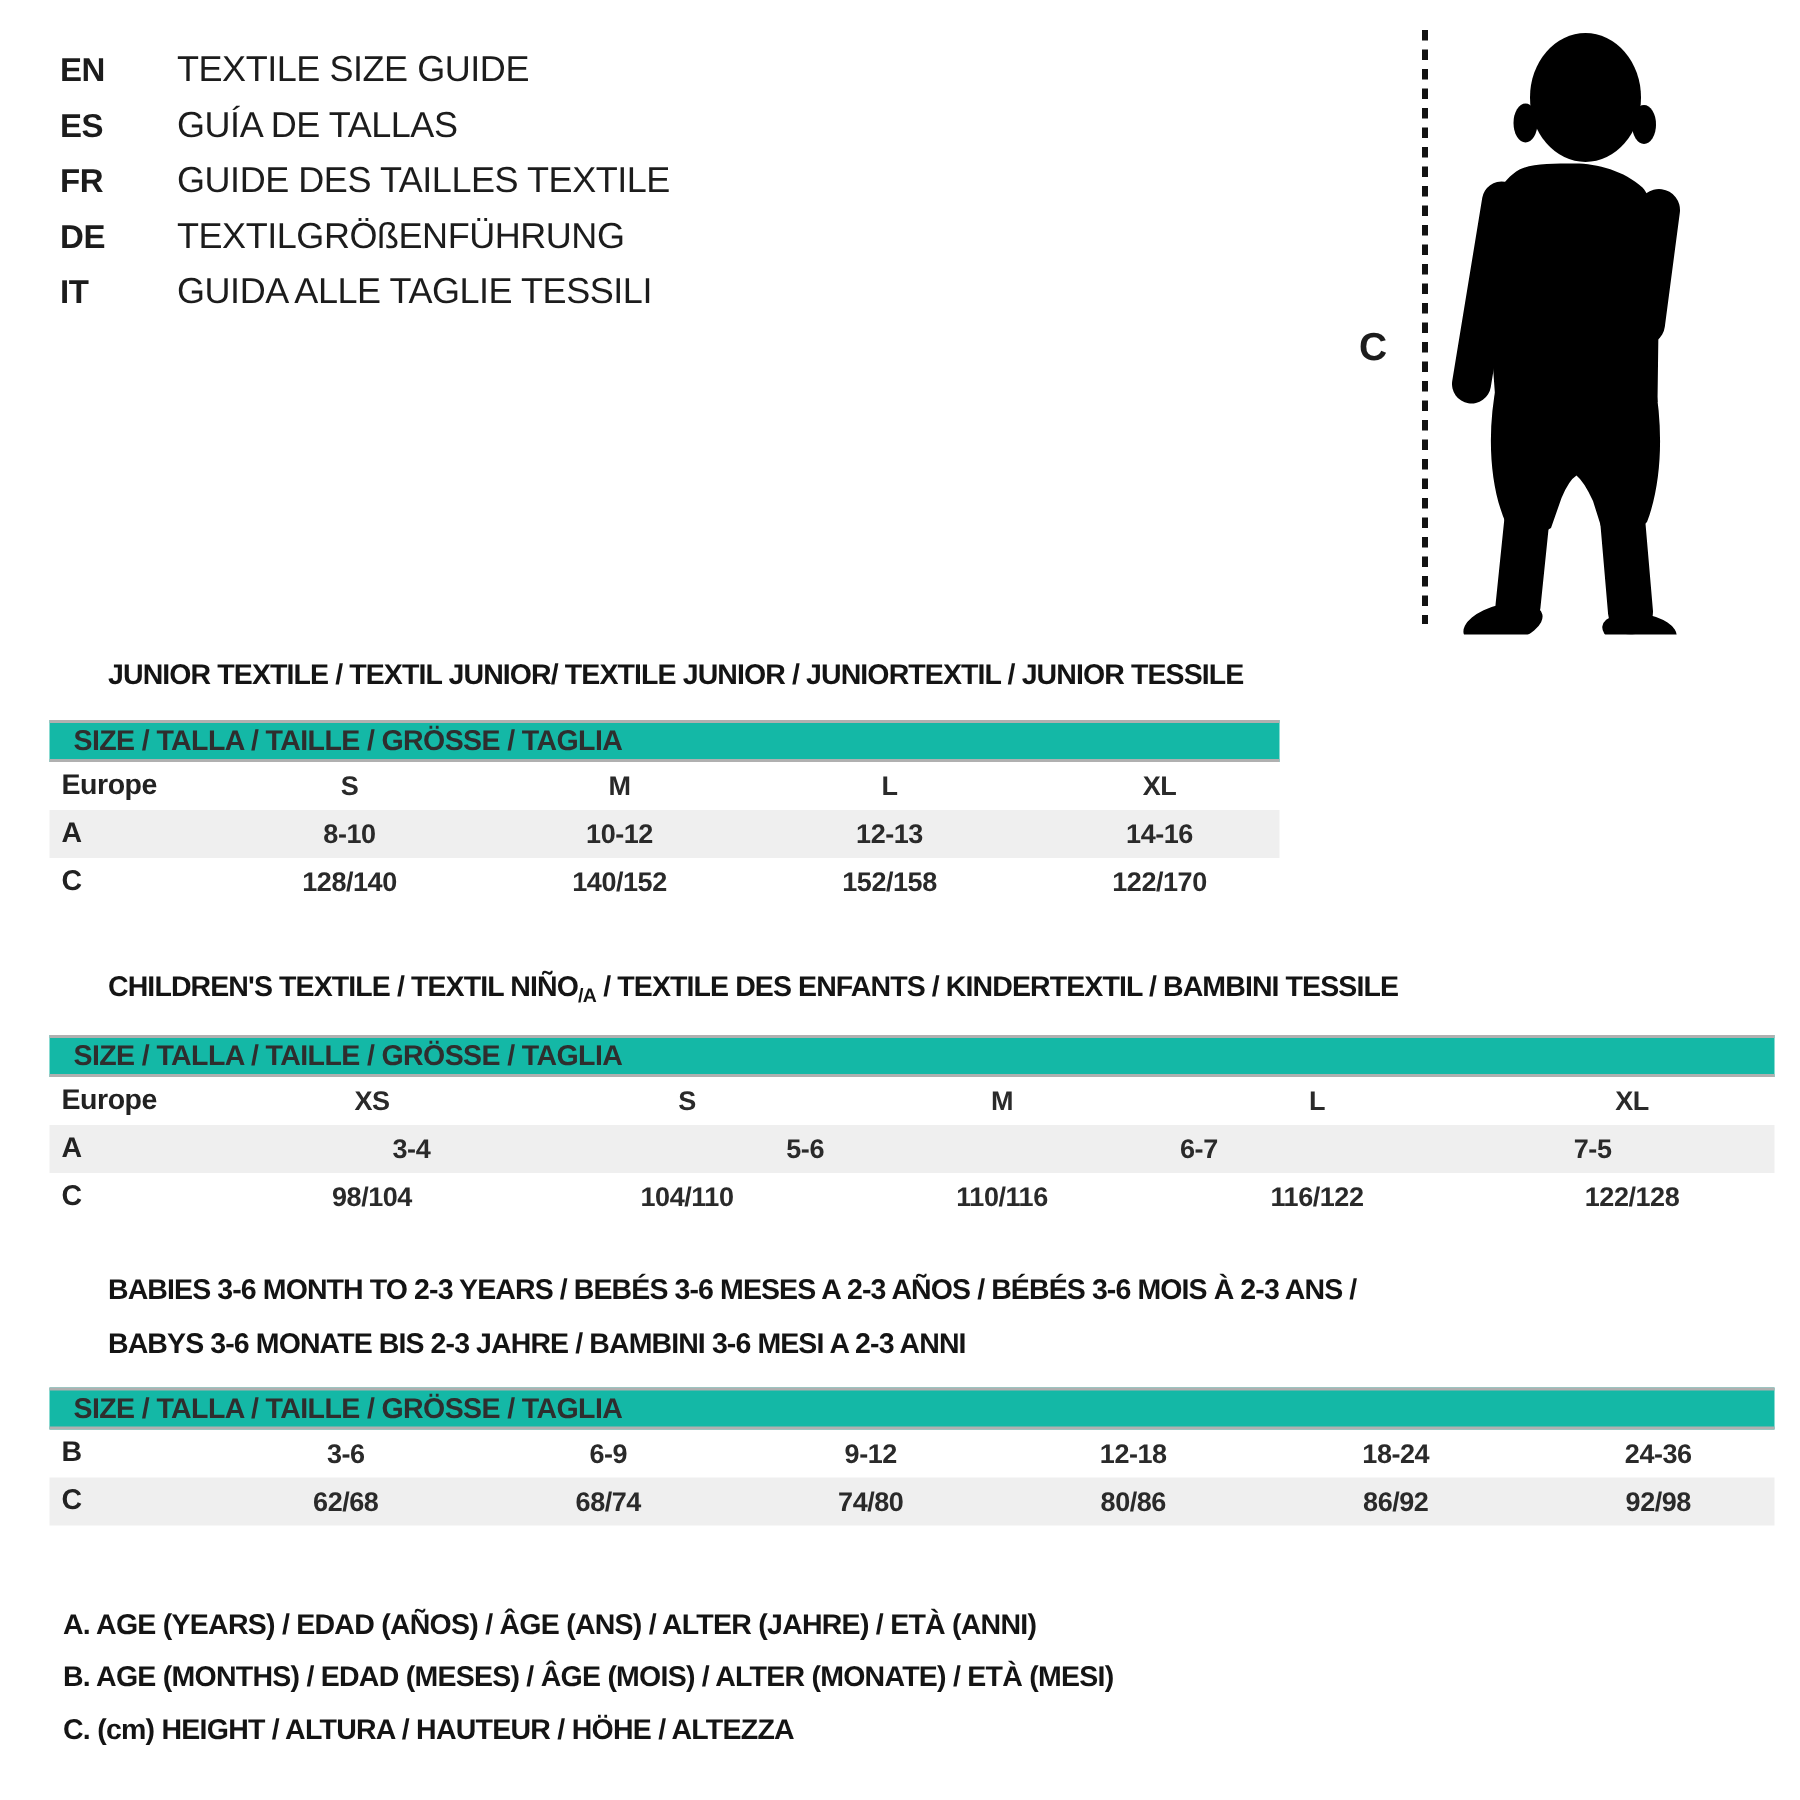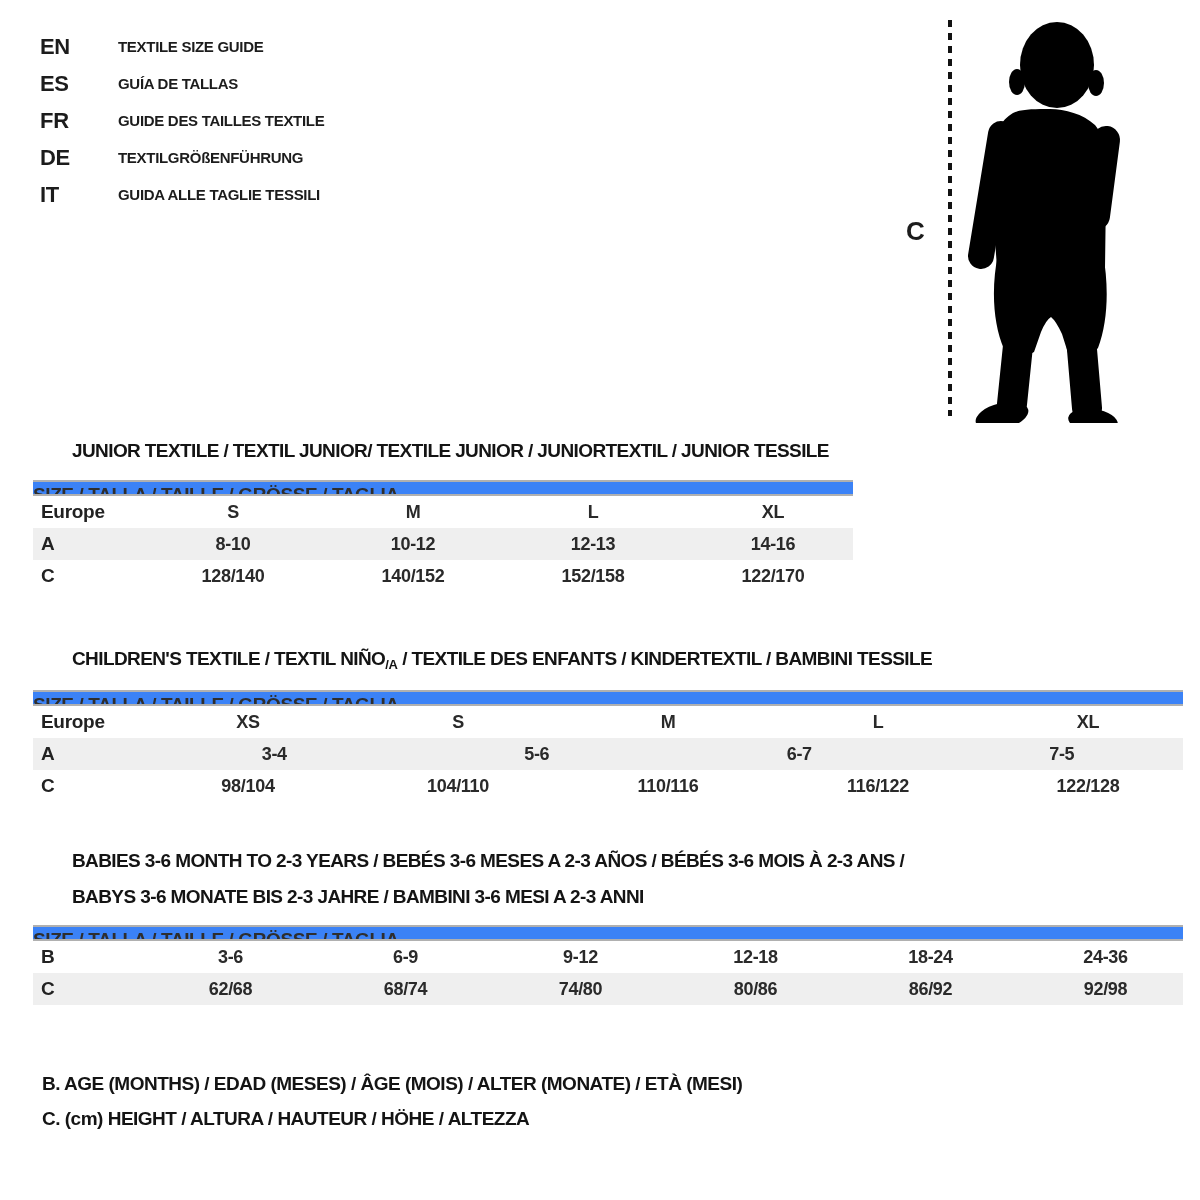--- a/index.html
+++ b/index.html
@@ -6,35 +6,35 @@
   body{
     width:1200px;height:1200px;position:relative;background:#ffffff;
     font-family:"Liberation Sans", sans-serif;color:#1c1c1c;overflow:hidden;
   }
   .abs{position:absolute;}
 
   
   .lang-list{left:40px;top:28px;}
   .lang-row{display:flex;height:37px;line-height:37px;}
   .lang-code{width:78px;font-weight:700;font-size:22px;letter-spacing:-0.3px;}
-  .lang-title{font-weight:700;font-size:15px;letter-spacing:-0.3px;white-space:nowrap;}
+  .lang-title{font-weight:400;font-size:24px;letter-spacing:-0.3px;white-space:nowrap;}
 
   
   .c-label{left:906px;top:216px;font-size:26px;font-weight:700;}
   .dash-line{left:946px;top:18px;}
   .toddler{left:965px;top:18px;}
 
   
   .section-title{left:42px;font-weight:700;font-size:19px;letter-spacing:-0.6px;line-height:36px;white-space:nowrap;color:#141414;margin-left:30px;}
   .section-title .subscript{font-size:13px;position:relative;top:4px;letter-spacing:-0.4px;}
   .size-table{left:33px;}
   .size-bar{
-    box-sizing:border-box;height:16px;line-height:26px;
-    background:#3b82f6;border-top:2px solid #b0b0b0;border-bottom:2px solid #b0b0b0;
-    font-weight:700;font-size:19px;letter-spacing:-0.4px;padding-left:0;color:#2e2e2e;
+    box-sizing:border-box;height:28px;line-height:26px;
+    background:#14b8a6;border-top:2px solid #b0b0b0;border-bottom:2px solid #b0b0b0;
+    font-weight:700;font-size:19px;letter-spacing:-0.4px;padding-left:16px;color:#2e2e2e;
     white-space:nowrap;overflow:hidden;
   }
   .t-row{display:flex;height:32px;line-height:32px;gap:20px;}
   .t-row.shaded{background:#efefef;}
   .t-label{width:100px;flex:0 0 100px;font-weight:700;font-size:19px;letter-spacing:-0.3px;padding-left:8px;box-sizing:border-box;color:#222;}
   .t-cell{flex:1 1 0;text-align:center;font-weight:700;font-size:18px;letter-spacing:-0.3px;color:#2a2a2a;}
 
   
   .legend{left:42px;top:1066px;}
   .legend-line{font-weight:700;font-size:19px;letter-spacing:-0.5px;line-height:35px;white-space:nowrap;color:#141414;}
@@ -172,15 +172,16 @@
         <span class="t-cell">68/74</span>
         <span class="t-cell">74/80</span>
         <span class="t-cell">80/86</span>
         <span class="t-cell">86/92</span>
         <span class="t-cell">92/98</span>
       </div>
     </div>
   </div>
 
 <div class="abs legend" id="legend">
+    <div class="legend-line">A. AGE (YEARS) / EDAD (AÑOS) / ÂGE (ANS) / ALTER (JAHRE) / ETÀ (ANNI)</div>
     <div class="legend-line">B. AGE (MONTHS) / EDAD (MESES) / ÂGE (MOIS) / ALTER (MONATE) / ETÀ (MESI)</div>
     <div class="legend-line">C. (cm) HEIGHT / ALTURA / HAUTEUR / HÖHE / ALTEZZA</div>
   </div>
 
 </body></html>

